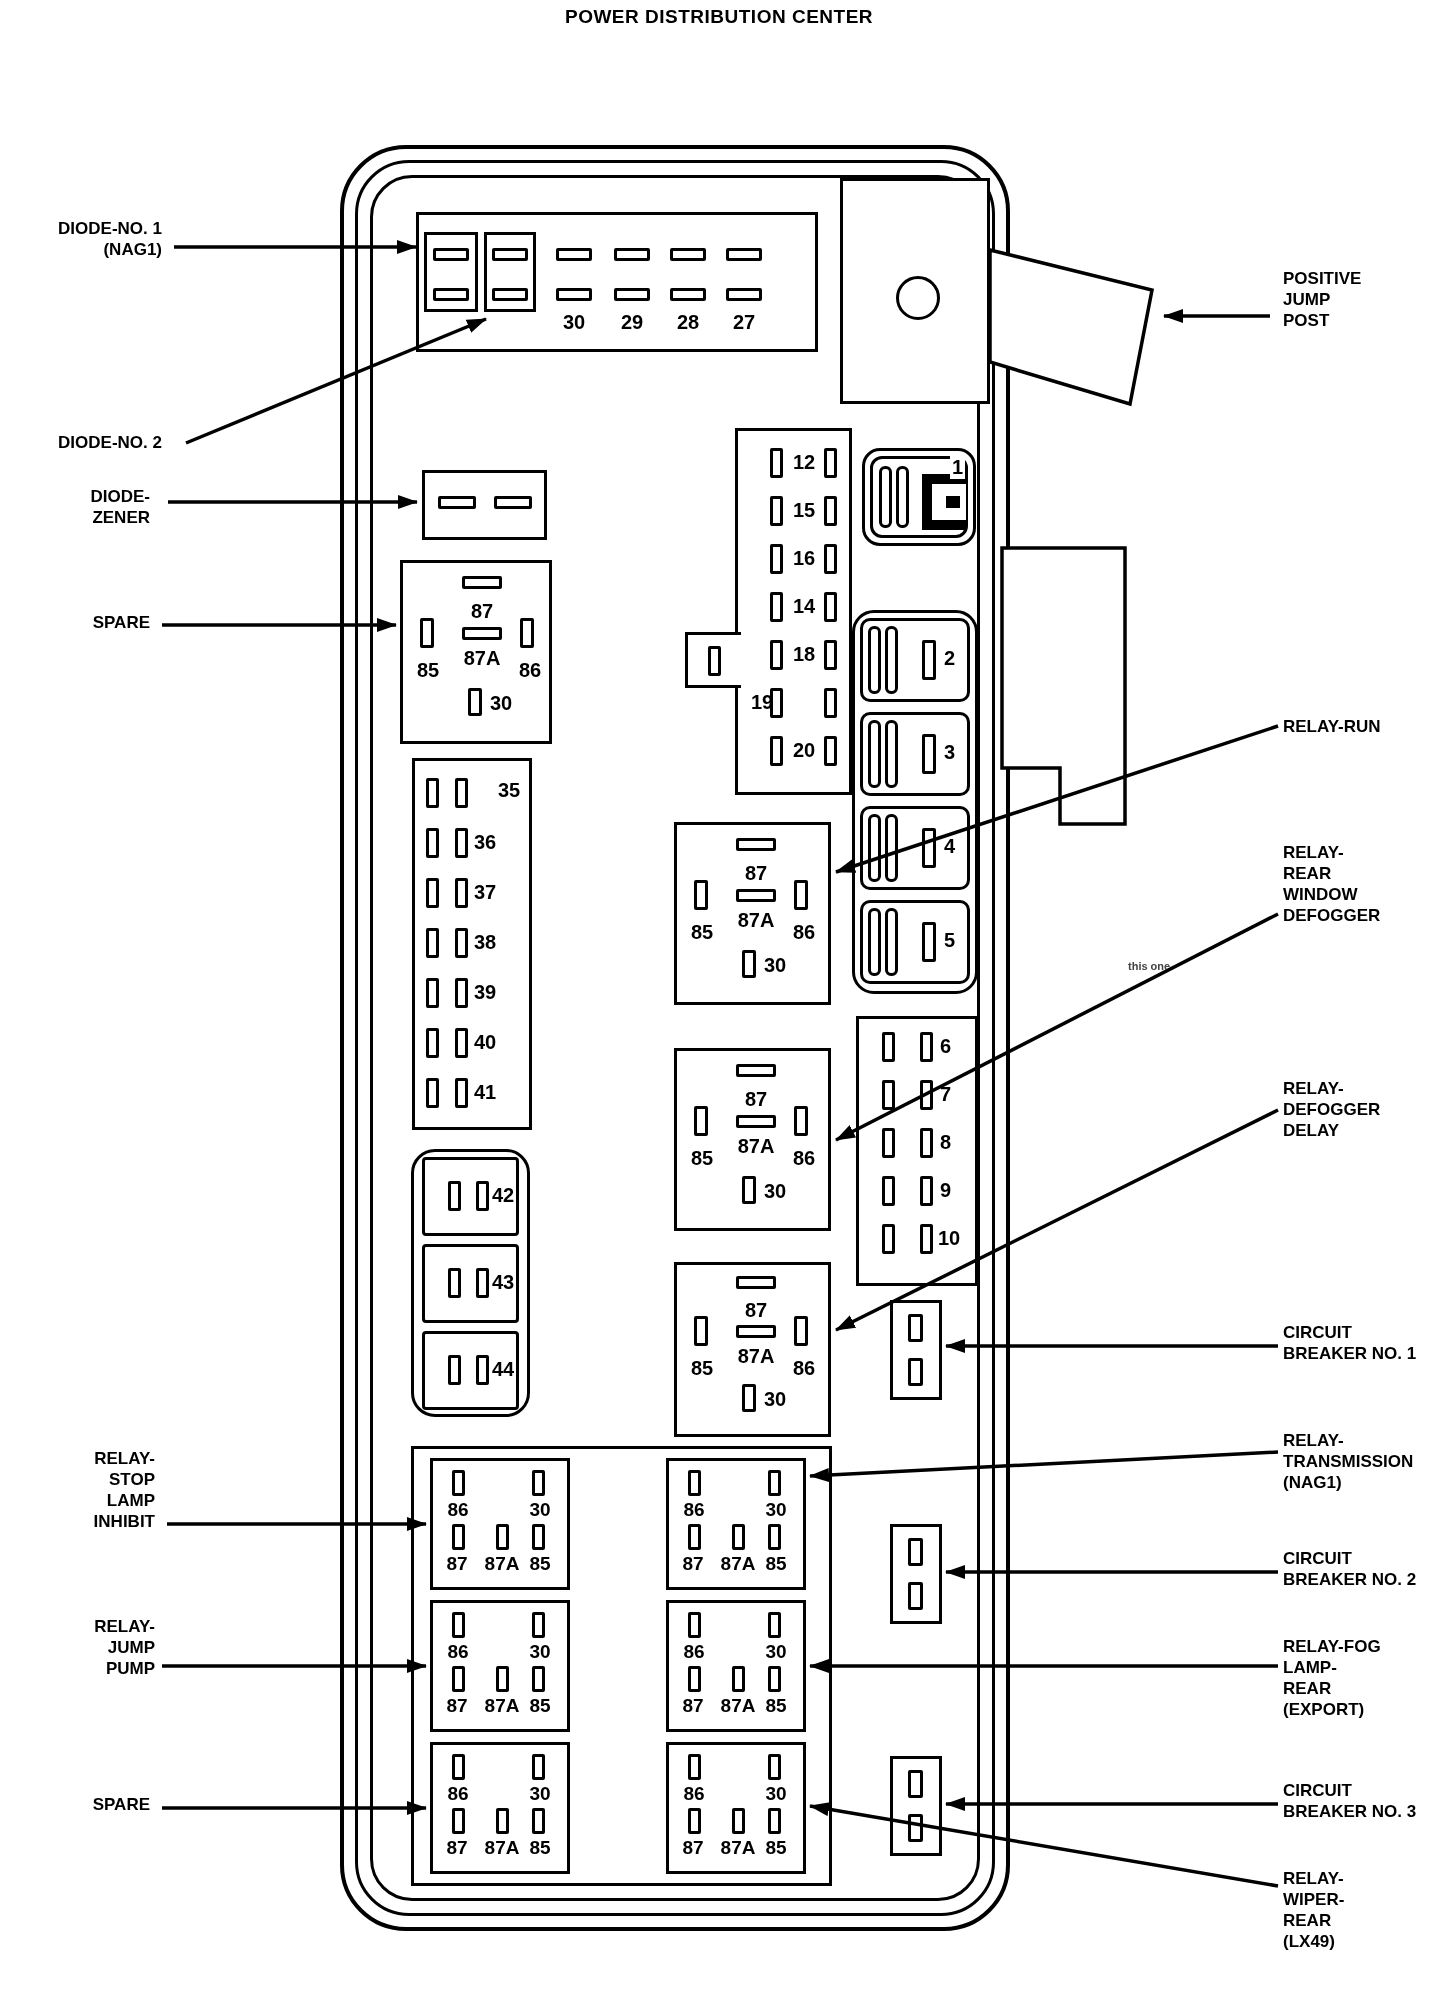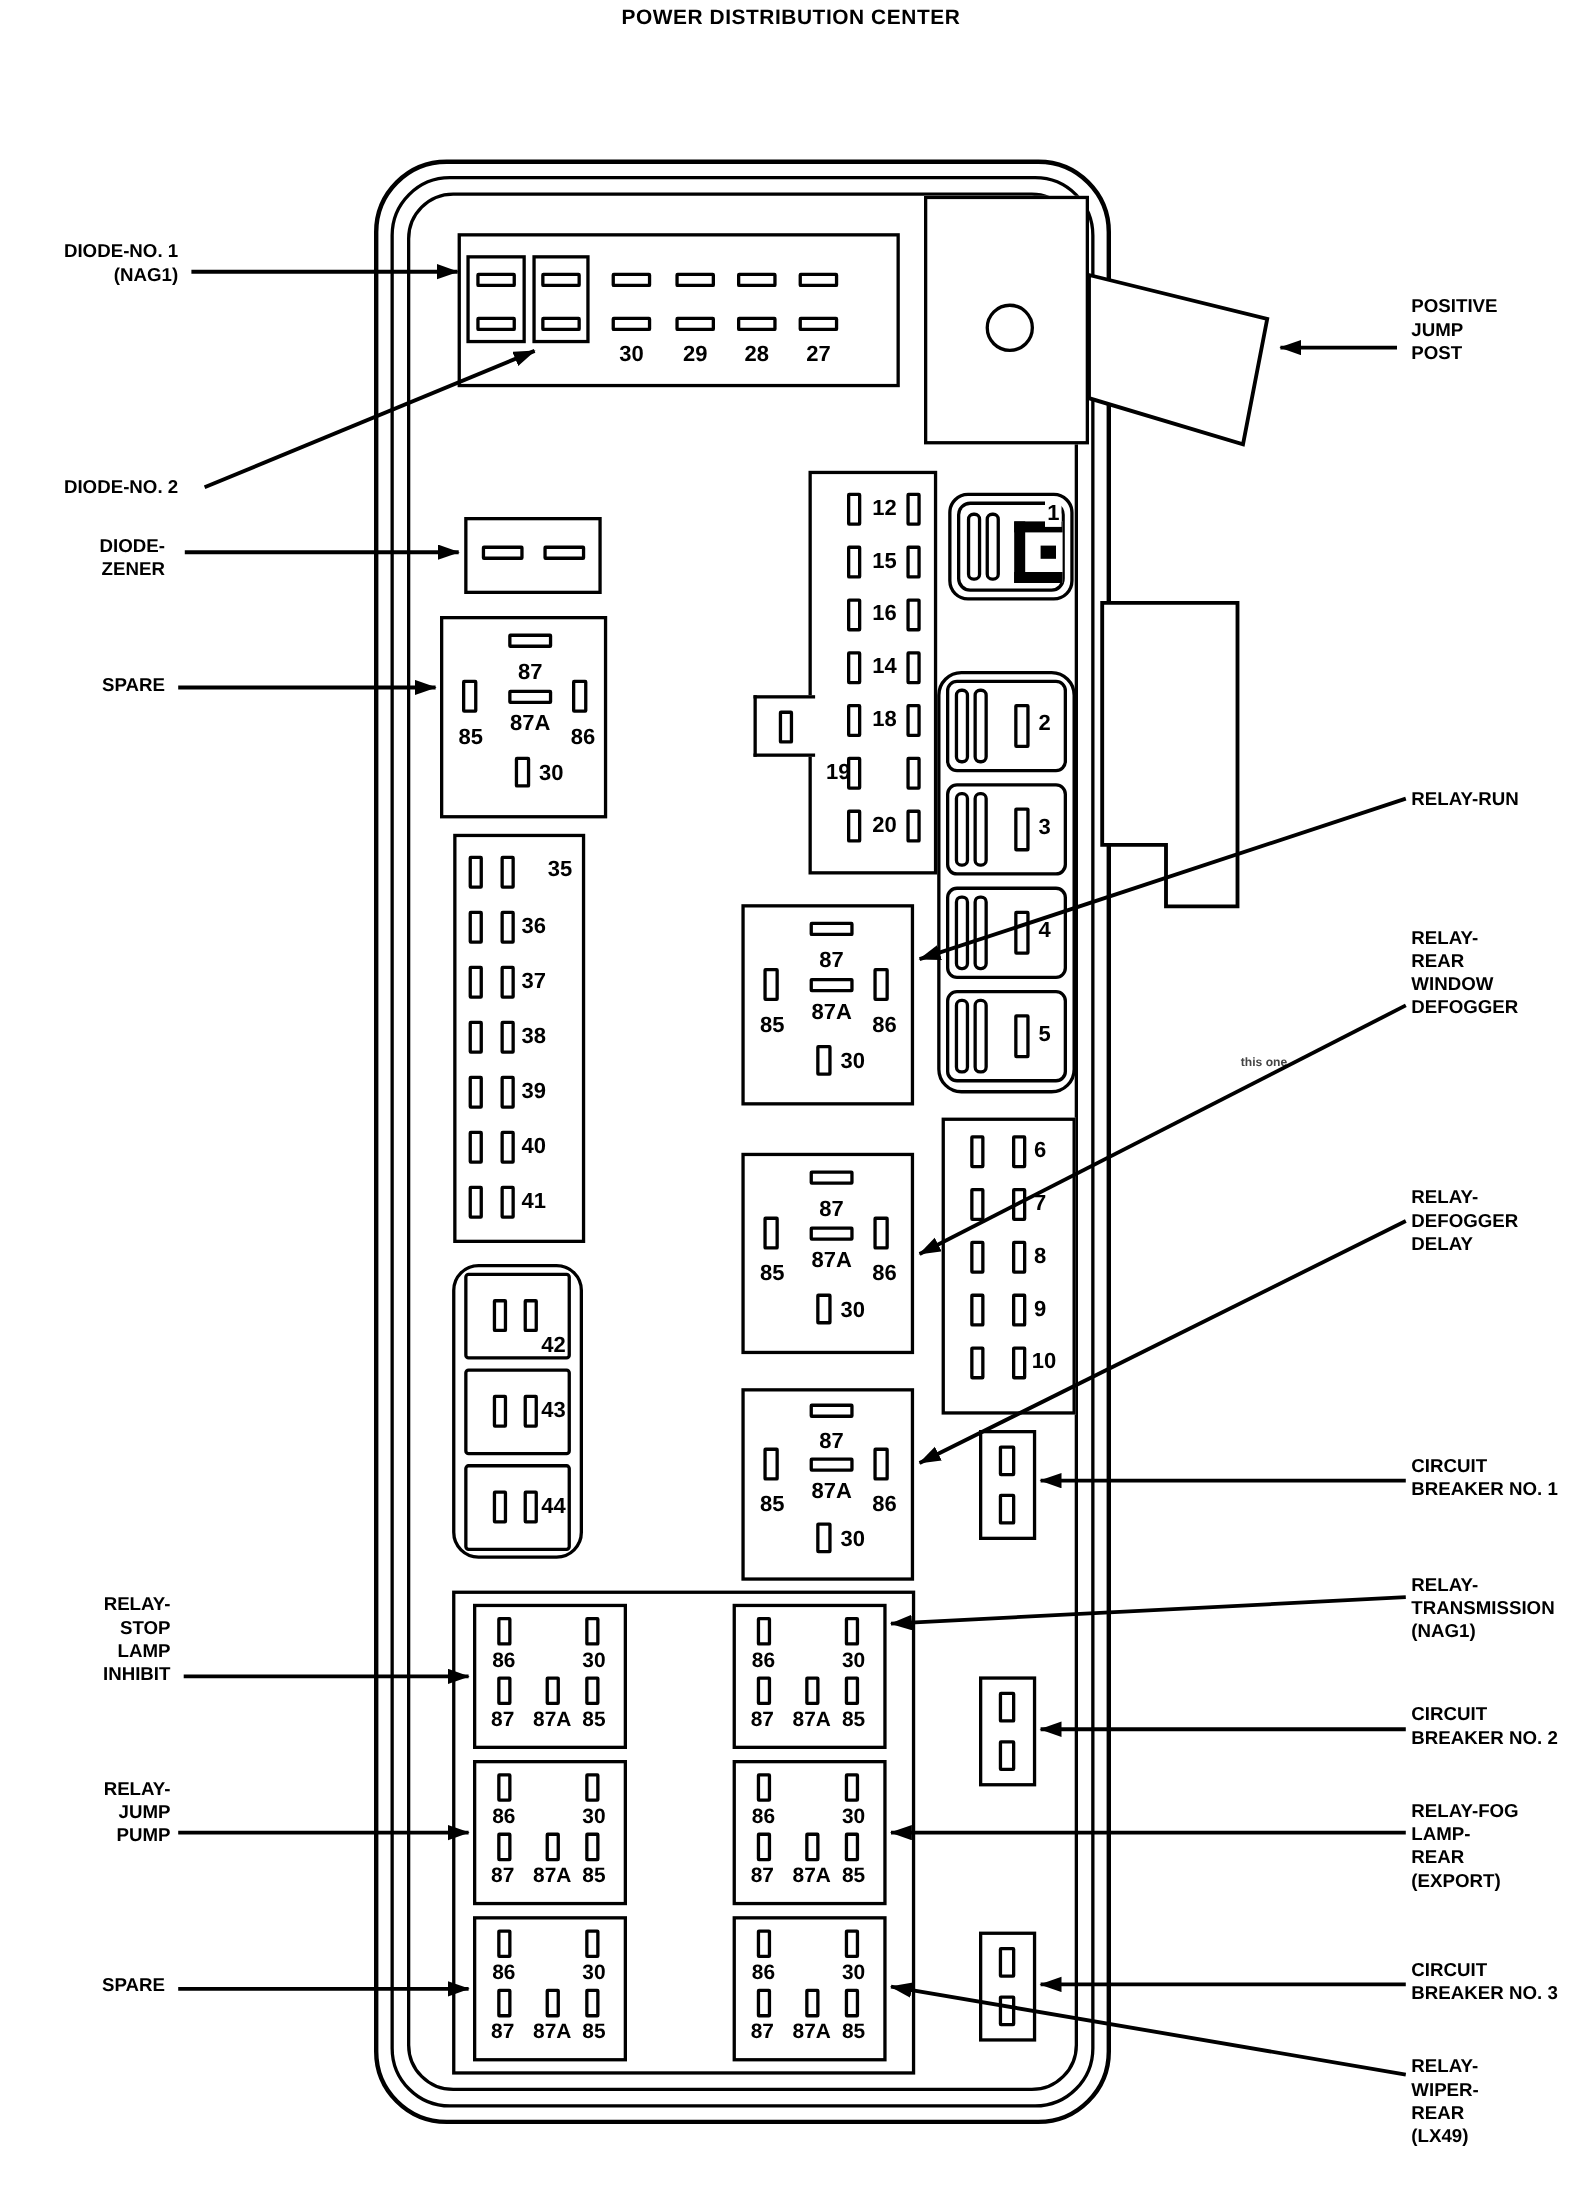--- a/index.html
+++ b/index.html
@@ -145,21 +145,21 @@
   <div class="sl" style="left:455px;top:1028px;width:13px;height:30px;"></div>
   <div class="nm" style="left:474px;top:1030px;">40</div>
   <div class="sl" style="left:426px;top:1078px;width:13px;height:30px;"></div>
   <div class="sl" style="left:455px;top:1078px;width:13px;height:30px;"></div>
   <div class="nm" style="left:474px;top:1080px;">41</div>
 
   <div class="bx" style="left:411px;top:1149px;width:119px;height:268px;border-radius:24px;"></div>
   <div class="bx" style="left:422px;top:1157px;width:97px;height:79px;border-radius:4px;"></div>
   <div class="sl" style="left:448px;top:1181px;width:13px;height:30px;"></div>
   <div class="sl" style="left:476px;top:1181px;width:13px;height:30px;"></div>
-  <div class="nm" style="left:492px;top:1183px;margin-top:28px;">42</div>
+  <div class="nm" style="left:492px;top:1183px;">42</div>
   <div class="bx" style="left:422px;top:1244px;width:97px;height:79px;border-radius:4px;"></div>
   <div class="sl" style="left:448px;top:1268px;width:13px;height:30px;"></div>
   <div class="sl" style="left:476px;top:1268px;width:13px;height:30px;"></div>
   <div class="nm" style="left:492px;top:1270px;">43</div>
   <div class="bx" style="left:422px;top:1331px;width:97px;height:79px;border-radius:4px;"></div>
   <div class="sl" style="left:448px;top:1355px;width:13px;height:30px;"></div>
   <div class="sl" style="left:476px;top:1355px;width:13px;height:30px;"></div>
   <div class="nm" style="left:492px;top:1357px;">44</div>
 
   <div class="bx" style="left:856px;top:1016px;width:122px;height:270px;"></div>

